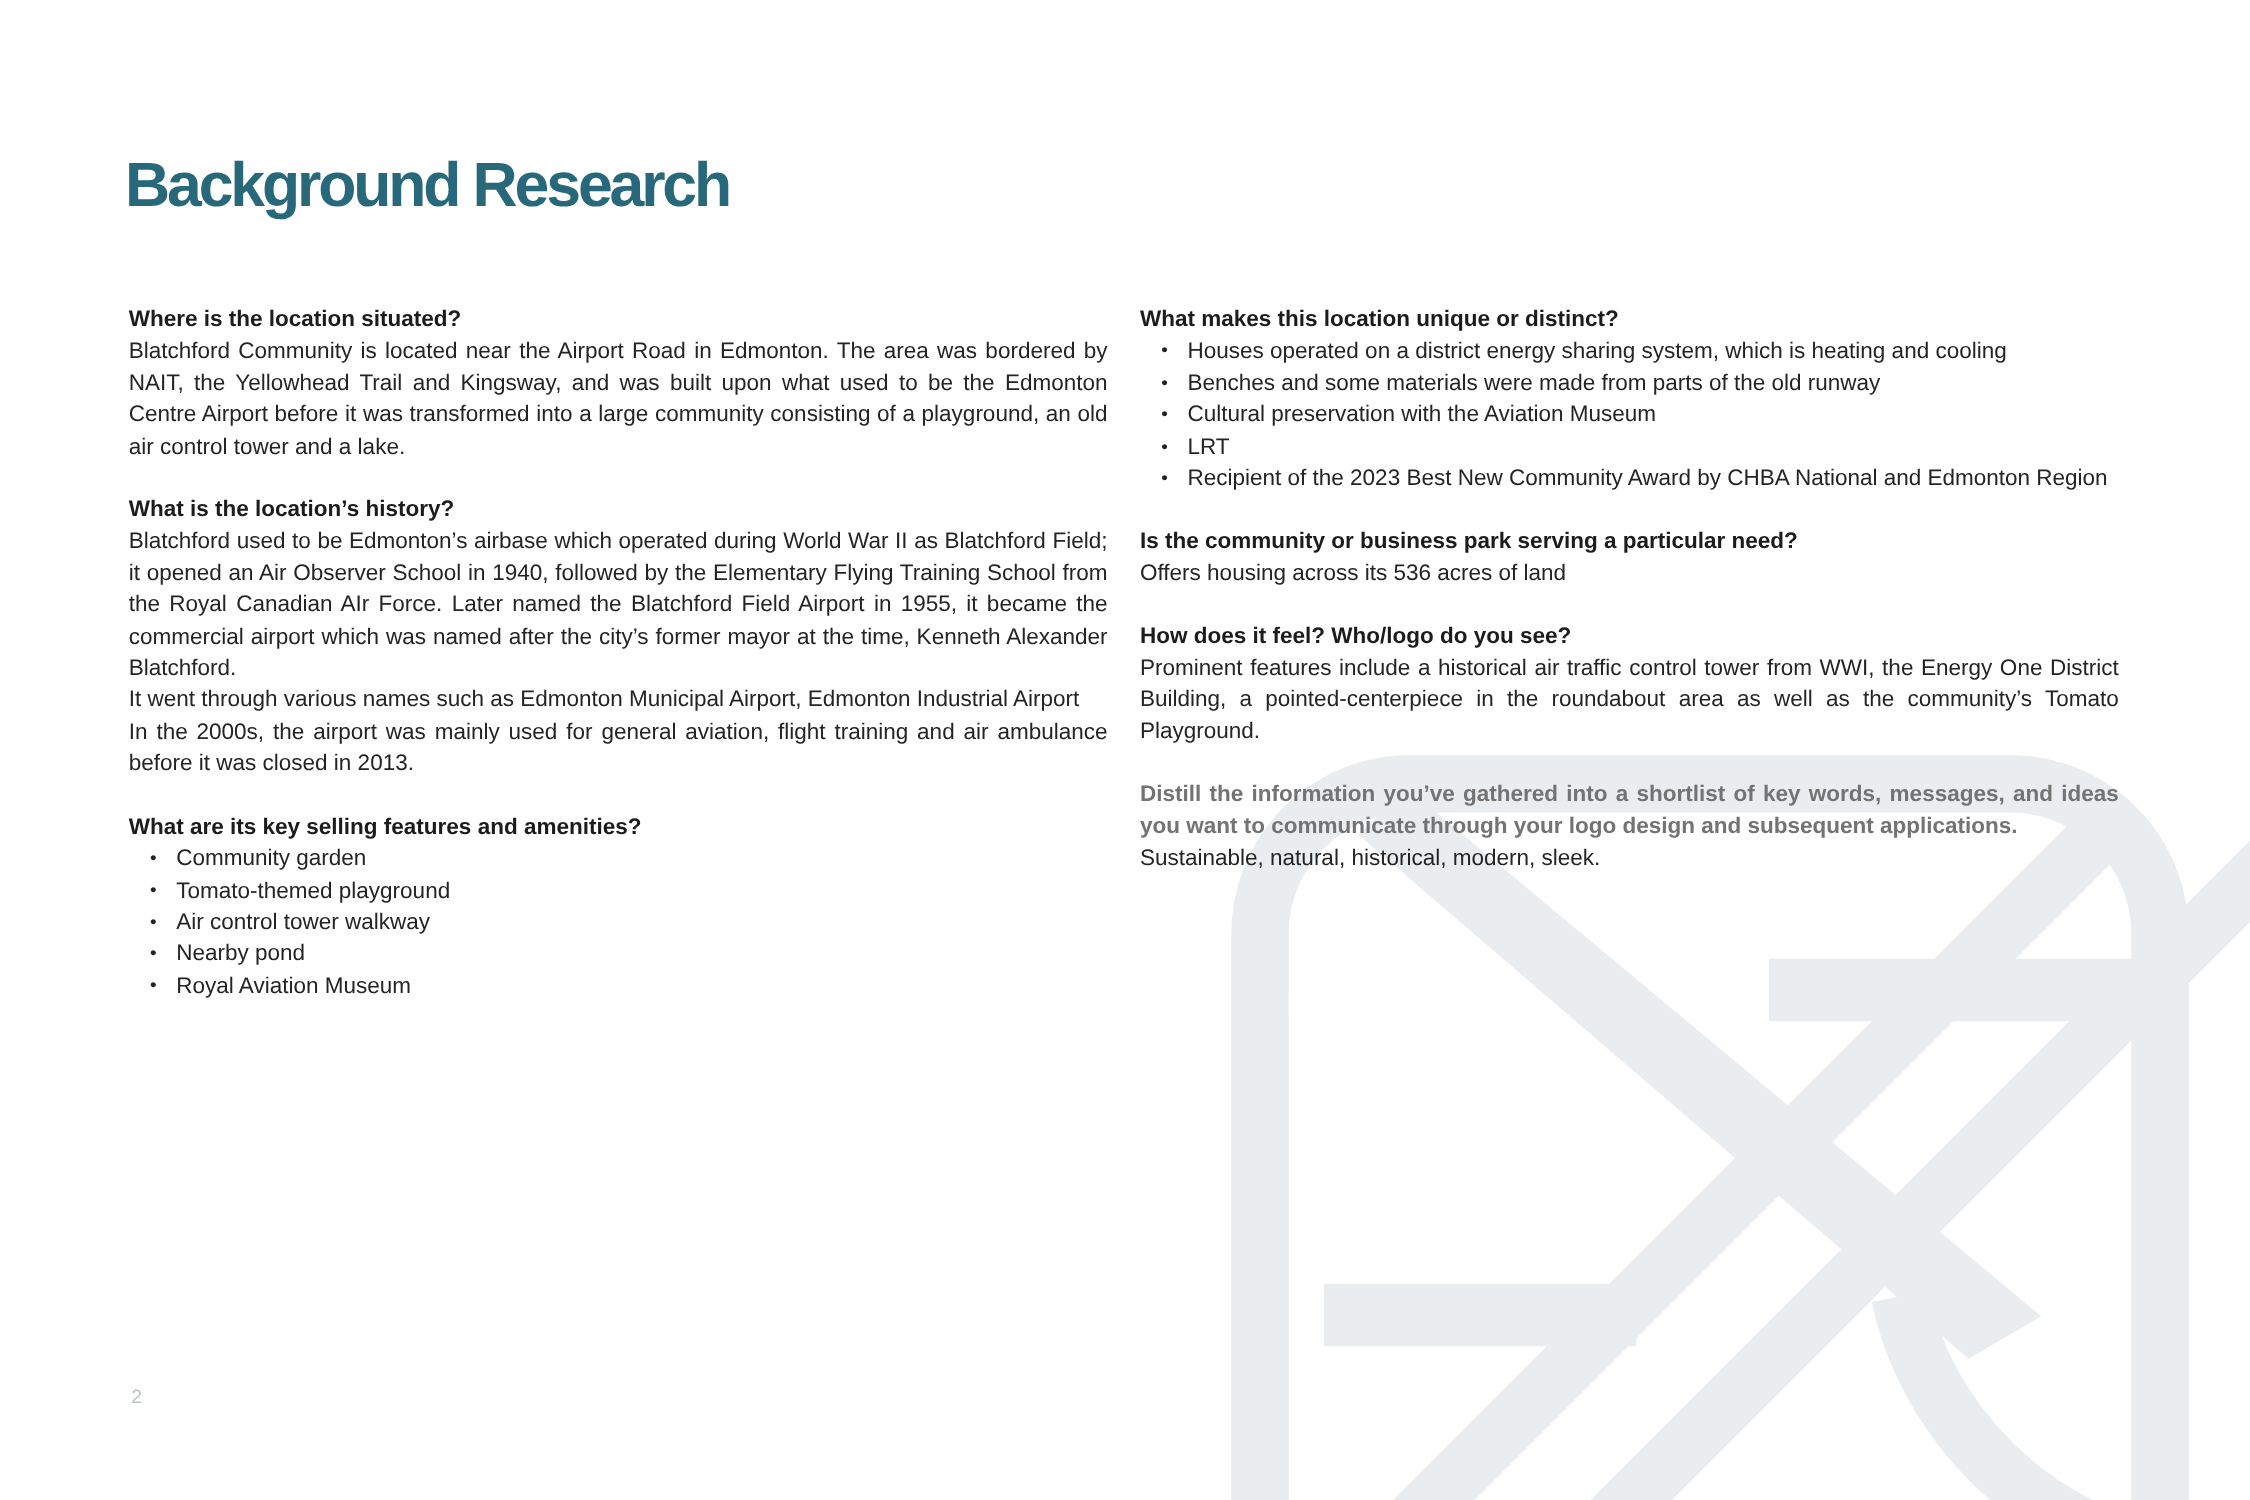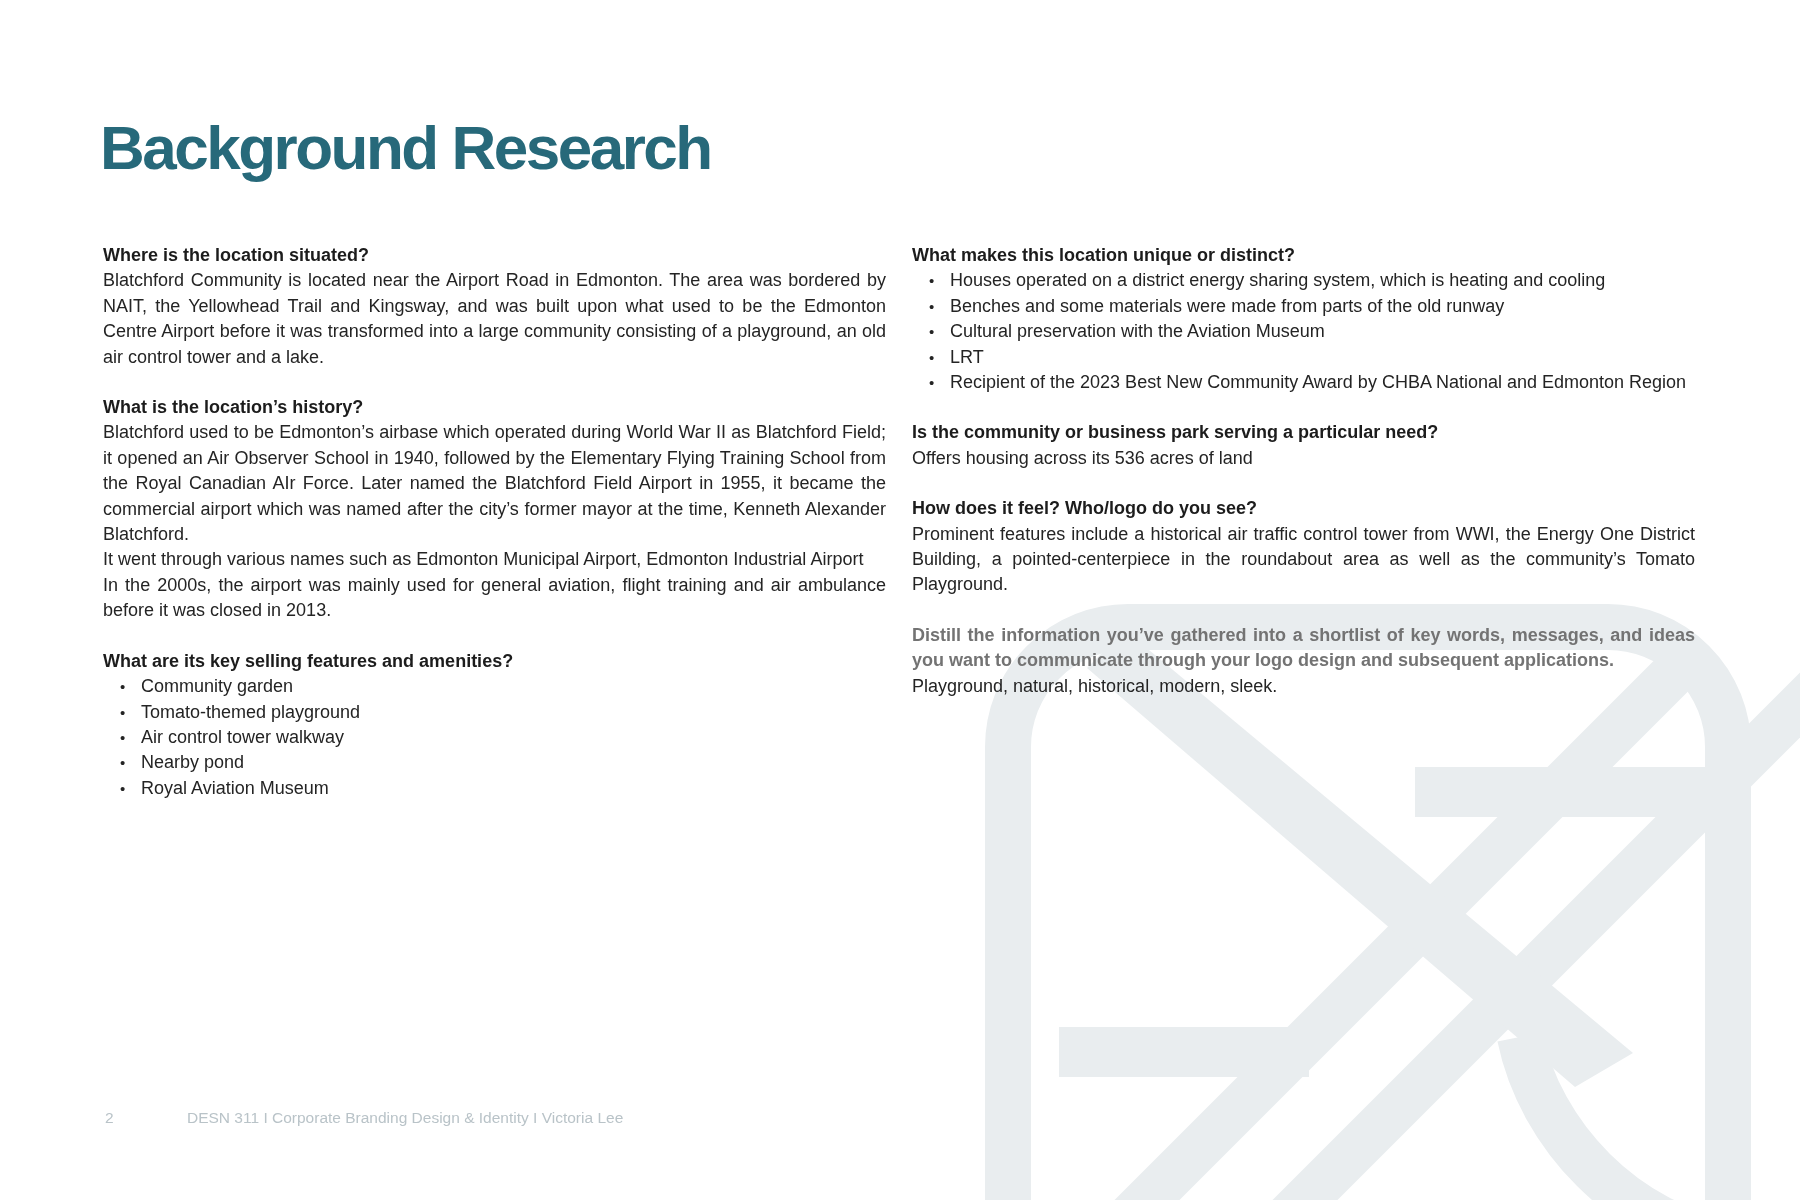--- a/index.html
+++ b/index.html
@@ -6,21 +6,21 @@
   .page{
     position:relative;width:1800px;height:1200px;background:#ffffff;
     overflow:hidden;font-family:"Liberation Sans","DejaVu Sans",sans-serif;
     color:#242424;
   }
   
   .watermark{position:absolute;left:975px;top:575px;width:825px;height:625px;overflow:hidden;z-index:0;}
   
   .title{
     position:absolute;left:100px;top:116px;margin:0;z-index:2;
-    font-size:62px;line-height:64px;font-weight:bold;letter-spacing:-2.5px;
+    font-size:50px;line-height:64px;font-weight:bold;letter-spacing:-2.5px;
     color:#27697a;white-space:nowrap;
   }
   
   .columns{position:absolute;left:103px;top:231px;width:1592px;display:flex;gap:26px;z-index:1;}
   .col{width:783px;flex:0 0 783px;font-size:18px;line-height:25.4px;}
   .sec{margin:12px 0 25px 0;}
   .sec:last-child{margin-bottom:0;}
   .h{font-weight:bold;color:#1c1c1c;margin:0;font-size:18px;line-height:25.4px;text-align:left;}
   .p{margin:0;text-align:justify;}
   .p.bold{font-weight:bold;color:#737373;}
@@ -137,22 +137,21 @@
       </div>
 
       <div class="sec">
         <p class="h">How does it feel? Who/logo do you see?</p>
         <p class="p">Prominent features include a historical air traffic control tower from WWI, the Energy One District Building, a pointed-centerpiece in the roundabout area as well as the community’s Tomato Playground.</p>
       </div>
 
 
       <div class="sec">
         <p class="p bold">Distill the information you’ve gathered into a shortlist of key words, messages, and ideas you want to communicate through your logo design and subsequent applications.</p>
-        <p class="p">Playground, natural, historical, modern, sleek.</p>
+        <p class="p">Sustainable, natural, historical, modern, sleek.</p>
       </div>
 
     </div>
   </div>
 
   <span class="footer-num">2</span>
-  <span class="footer-course">DESN 311 I Corporate Branding Design &amp; Identity I Victoria Lee</span>
 
 </div>
 
 </body></html>

